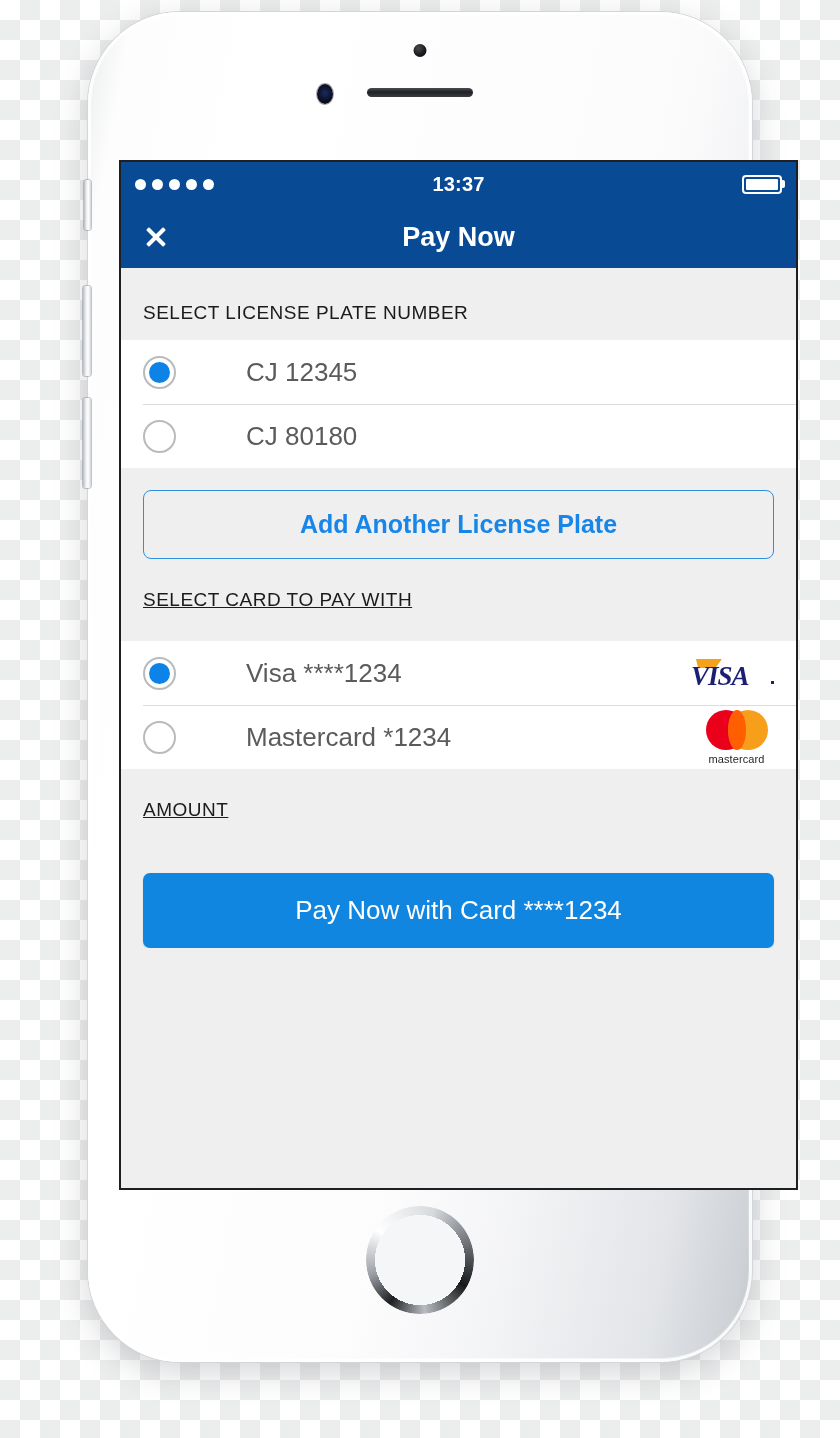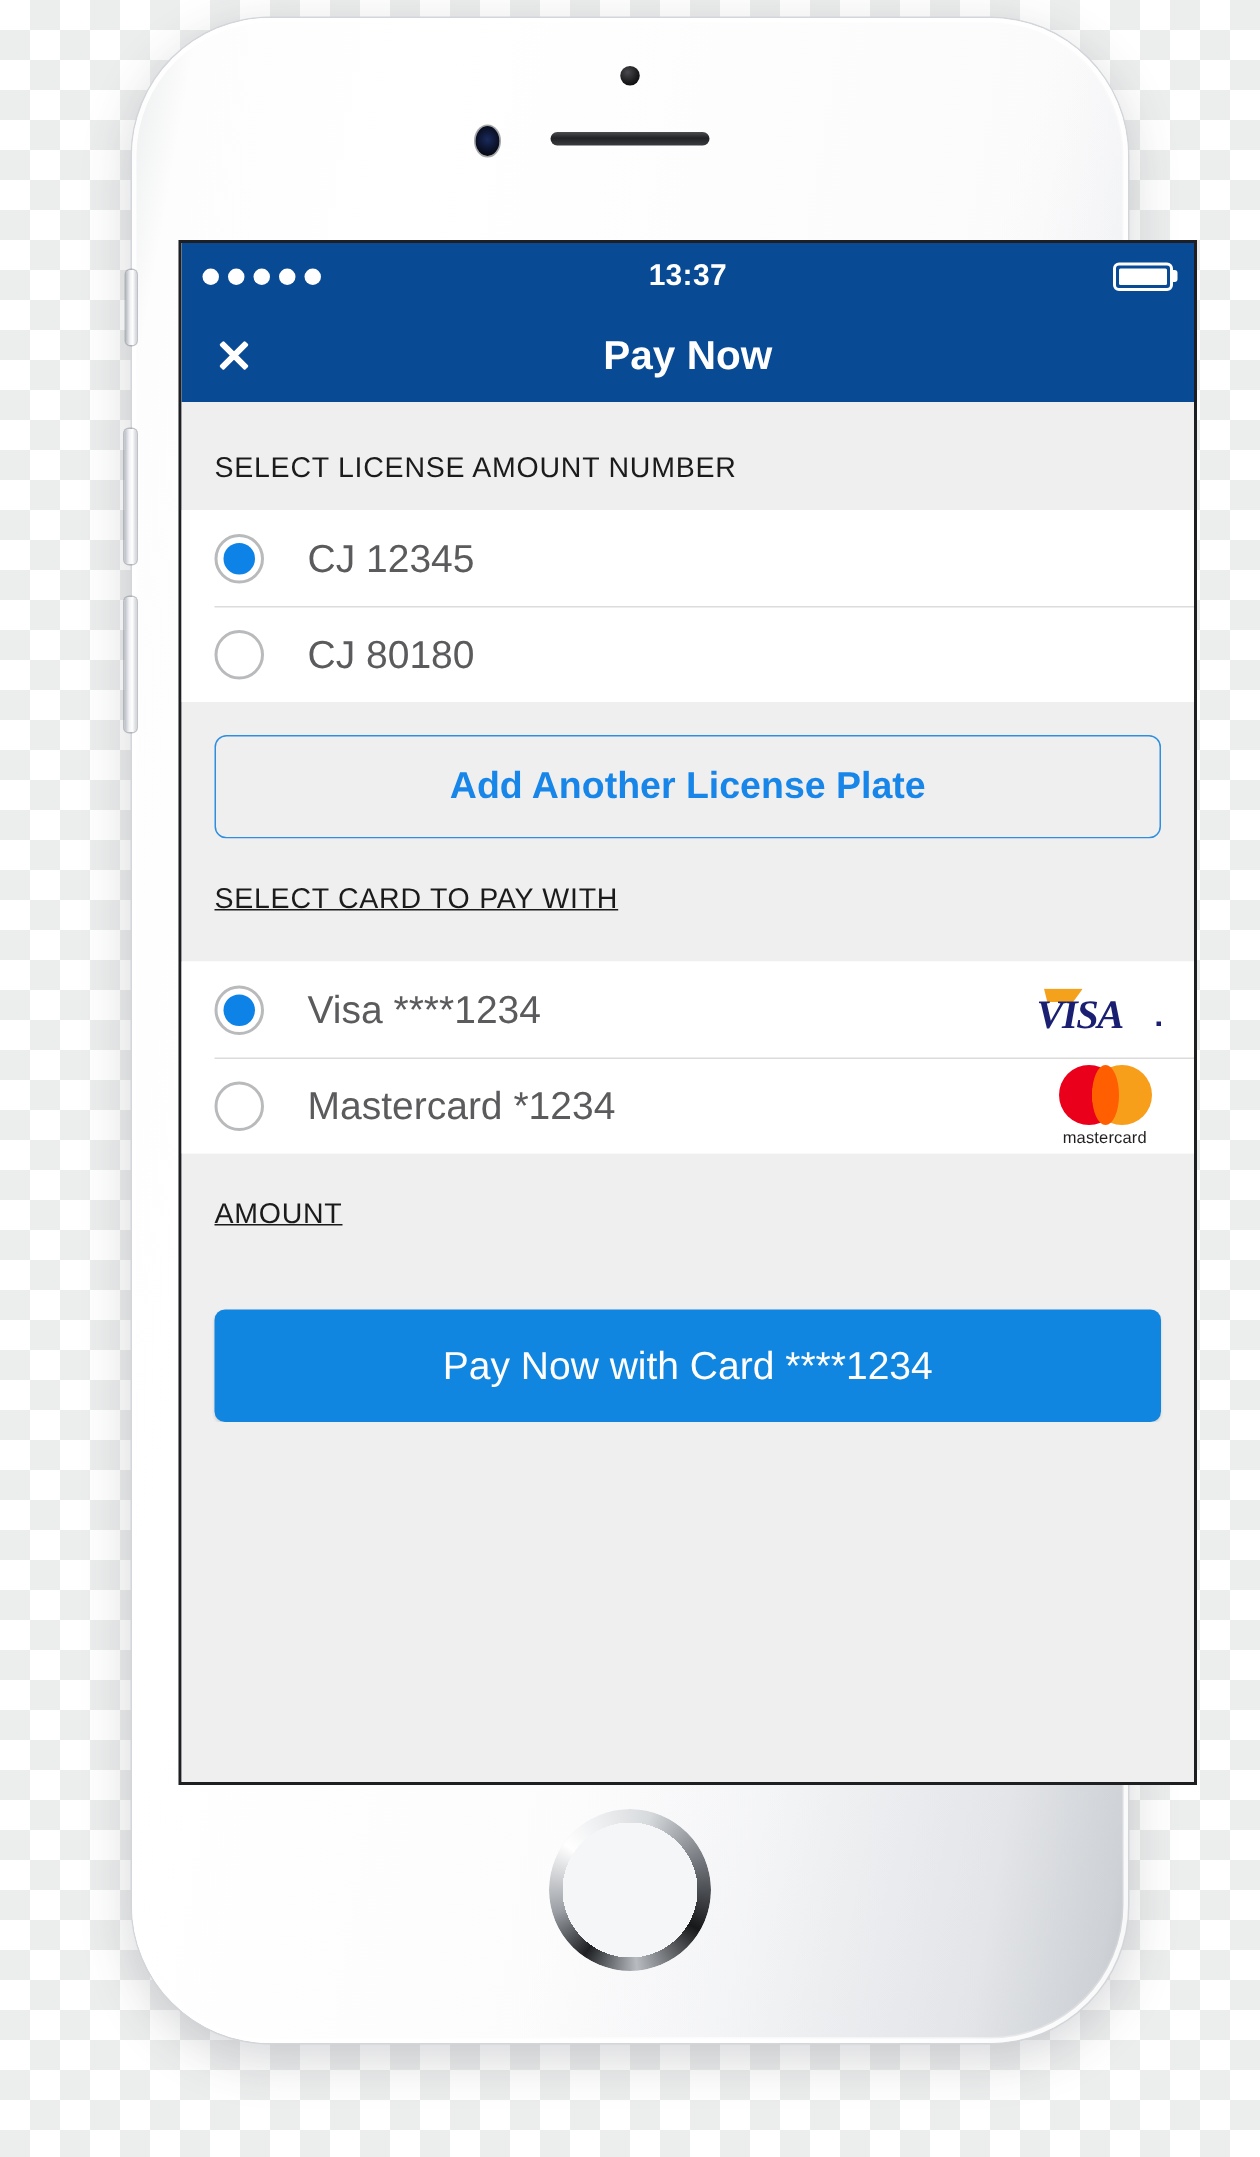--- a/index.html
+++ b/index.html
@@ -163,20 +163,21 @@
   .section-header.tight { padding-top: 30px; padding-bottom: 30px; text-decoration: underline; }
 
   .list { background: #ffffff; }
   .row {
     display: flex;
     align-items: center;
     padding: 0 22px;
     height: 64px;
     background: #ffffff;
     position: relative;
+    gap: 41px;
   }
   .row + .row::before {
     content: ""; position: absolute; left: 22px; right: 0; top: 0;
     height: 1px; background: #dcdcdd;
   }
 
   .radio {
     width: 33px; height: 33px; border-radius: 50%;
     border: 2px solid #b9babc; background: #ffffff;
     display: flex; align-items: center; justify-content: center;
@@ -301,21 +302,21 @@
         <div class="battery">
           <div class="fill"></div>
         </div>
       </div>
 
       <div class="nav-bar">
         <div class="close-icon"></div>
         <div class="nav-title">Pay Now</div>
       </div>
 
-      <div class="section-header">SELECT LICENSE AMOUNT NUMBER</div>
+      <div class="section-header">SELECT LICENSE PLATE NUMBER</div>
 
       <div class="list">
         <div class="row">
           <div class="radio checked"></div>
           <div class="row-label">CJ 12345</div>
         </div>
         <div class="row">
           <div class="radio"></div>
           <div class="row-label">CJ 80180</div>
         </div>

